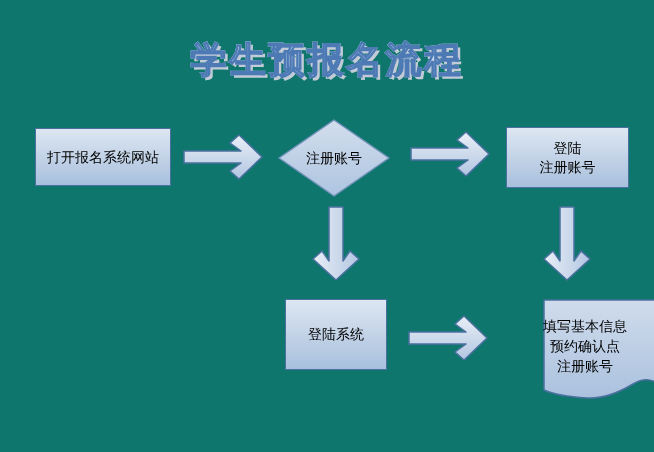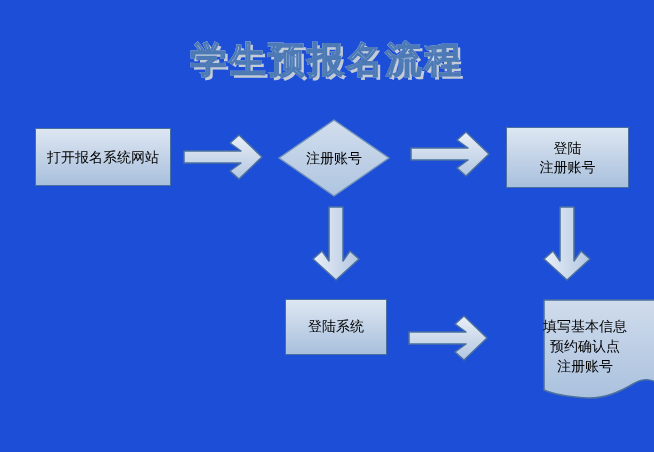--- a/index.html
+++ b/index.html
@@ -1,19 +1,19 @@
 <!DOCTYPE html>
 <html><head>
 <meta charset="utf-8">
 <style>
   html,body{margin:0;padding:0;background:#ffffff;}
   #canvas{
     position:relative;
     width:654px;height:452px;
-    background:#1d4ed8;
+    background:#0f766e;
     overflow:hidden;
     font-family:"Liberation Sans", sans-serif;
   }
 
   
   .title-wrap{position:absolute;left:0;top:36px;width:100%;height:50px;text-align:center;}
   .title-layer{
     position:absolute;left:0;width:100%;
     font-size:36px;font-weight:bold;letter-spacing:3px;
     white-space:nowrap;
@@ -128,21 +128,21 @@
       <defs>
         <linearGradient id="dagrad2" x1="0" y1="0" x2="1" y2="0">
           <stop offset="0" stop-color="#e9eff7"></stop>
             <stop offset="1" stop-color="#b2c6e1"></stop>
         </linearGradient>
       </defs>
       <path d="M20,1 H34 V55 L41,45 L50,53 L27,74 L4,53 L13,45 L20,55 Z" fill="url(#dagrad2)" stroke="#4b709f" stroke-width="1.5" stroke-linejoin="round"></path>
     </svg>
   </div>
 
-  <div class="rect-node" style="left:285px;top:299px;width:102px;height:56px;font-family:Liberation Mono, monospace;">
+  <div class="rect-node" style="left:285px;top:299px;width:102px;height:71px;">
     <span>登陆系统</span>
   </div>
 
   <div class="shape" style="left:408px;top:315px;width:80px;height:46px;">
     <svg width="80" height="46" viewBox="0 0 80 46">
       <defs>
         <linearGradient id="agrad3" x1="0" y1="0" x2="0" y2="1">
           <stop offset="0" stop-color="#e9eff7"></stop>
             <stop offset="1" stop-color="#b2c6e1"></stop>
         </linearGradient>

